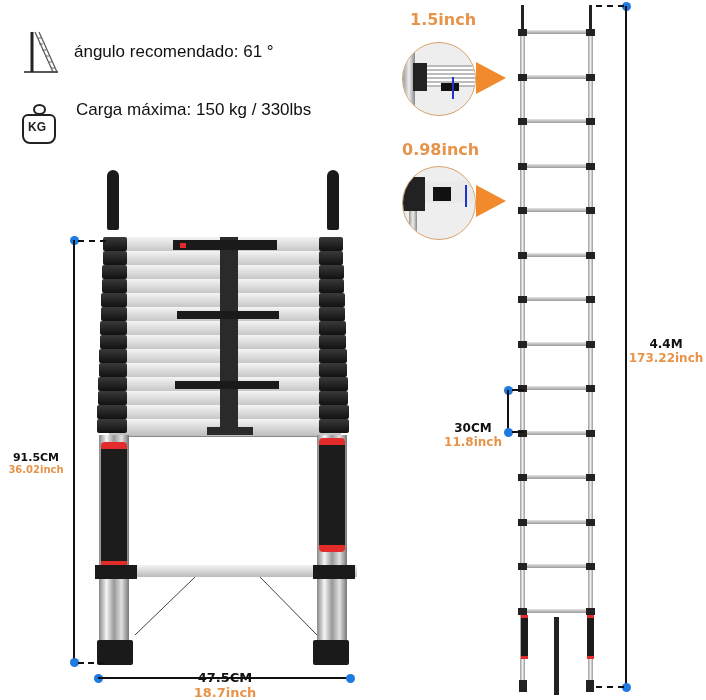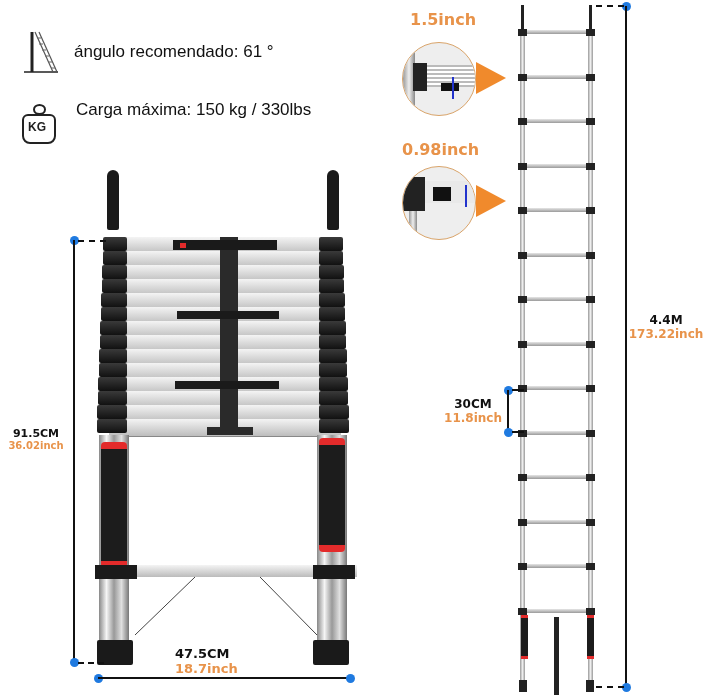--- a/index.html
+++ b/index.html
@@ -1,19 +1,19 @@
 <!DOCTYPE html>
 <html><head>
 <meta charset="utf-8">
 <style>
   html,body{margin:0;padding:0;background:#fff;}
   body{width:706px;height:700px;position:relative;overflow:hidden;font-family:"Liberation Sans",sans-serif;}
   .abs{position:absolute;}
   .spec-text{font-size:17px;color:#111;white-space:nowrap;}
-  .dim-black{font-family:"DejaVu Sans",sans-serif;font-weight:bold;color:#111;white-space:nowrap;}
+  .dim-black{font-family:"DejaVu Sans",sans-serif;font-weight:bold;color:#111;white-space:nowrap;margin-top:24px;}
   .dim-orange{font-family:"DejaVu Sans",sans-serif;font-weight:bold;white-space:nowrap;}
   .dot{position:absolute;width:9px;height:9px;border-radius:50%;margin:-4.5px 0 0 -4.5px;}
   .vline{position:absolute;width:2px;background:#111;}
   .hline{position:absolute;height:2px;background:#111;}
   .dash-h{position:absolute;height:0;border-top:2px dashed #111;}
   .rung-ext{position:absolute;height:4px;background:linear-gradient(#e6e6e6,#9a9a9a);}
   .rung-cap{position:absolute;width:9px;height:7px;background:#222;}
   .collapsed-rung{position:absolute;height:17px;background:linear-gradient(#f4f4f4,#bdbdbd);border-bottom:1px solid #888;}
   .sleeve{position:absolute;height:14px;background:linear-gradient(#3a3a3a,#111);border-radius:2px;}
   .circle{position:absolute;width:72px;height:72px;border-radius:50%;border:1.5px solid #d9a46a;overflow:hidden;background:#eee;}
@@ -131,21 +131,21 @@
 <div class="dash-h" style="left:78px;top:240px;width:28px;"></div>
 <div class="dash-h" style="left:78px;top:662px;width:26px;"></div>
 <div class="abs" style="left:0;top:427px;width:72px;text-align:center;">
   <div class="dim-black" style="font-size:11px;">91.5CM</div>
   <div class="dim-orange" style="font-size:10px;color:#e8934a;">36.02inch</div>
 </div>
 
 <div class="dot" style="left:98px;top:678px;background:#1f7ae0;"></div>
 <div class="hline" style="left:98px;top:677px;height:2px;width:252px;"></div>
 <div class="dot" style="left:350px;top:678px;background:#1f7ae0;"></div>
-<div class="abs" style="left:175px;top:646px;width:100px;">
+<div class="abs" style="left:175px;top:646px;width:100px;text-align:center;">
   <div class="dim-black" style="font-size:13px;">47.5CM</div>
   <div class="dim-orange" style="font-size:13px;color:#e8934a;">18.7inch</div>
 </div>
 
 <div class="abs" style="left:400px;top:10px;width:110px;height:110px;">
   <div class="dim-orange" style="position:absolute;left:10px;top:0;font-size:16px;color:#e8934a;">1.5inch</div>
   <div class="circle" style="left:2px;top:32px;">
     <div class="abs" style="left:0;top:0;width:12px;height:72px;background:linear-gradient(90deg,#999,#eee,#888);"></div>
     <div class="abs" style="left:12px;top:22px;width:60px;height:22px;background:repeating-linear-gradient(#bbb 0 2px,#fff 2px 4px);"></div>
     <div class="abs" style="left:10px;top:20px;width:14px;height:28px;background:#222;"></div>

